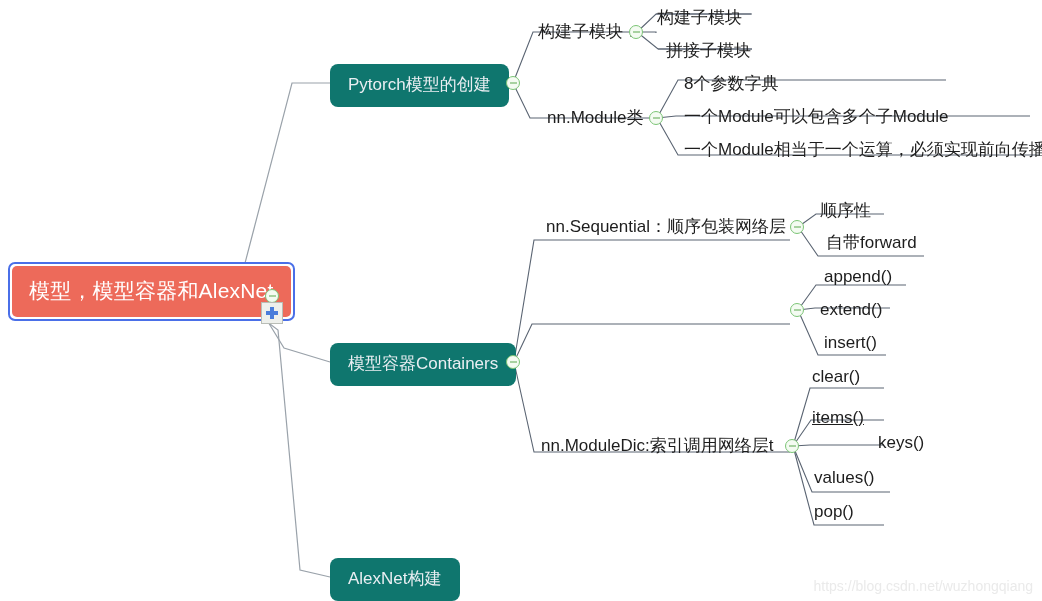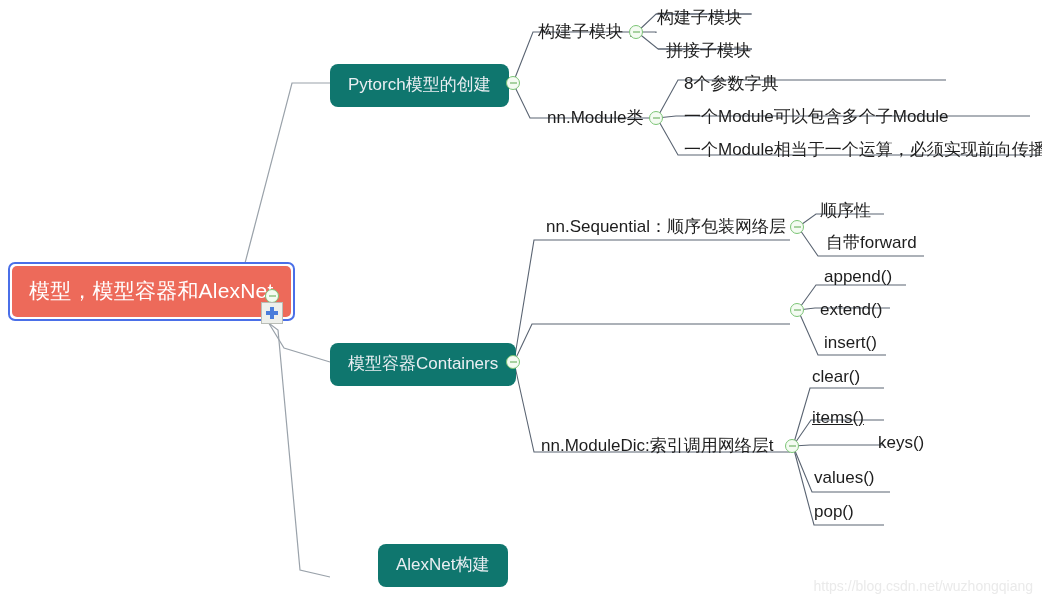--- a/index.html
+++ b/index.html
@@ -188,21 +188,21 @@
   </div>
   <div class="toggle" style="left:272px; top:296px;"></div>
   <div class="add-btn" style="left:272px; top:313px;"></div>
 
   <div class="l2-node" style="left:330px; top:64px;">Pytorch模型的创建</div>
   <div class="toggle" style="left:513px; top:83px;"></div>
 
   <div class="l2-node" style="left:330px; top:343px;">模型容器Containers</div>
   <div class="toggle" style="left:513px; top:362px;"></div>
 
-  <div class="l2-node" style="left:330px; top:544px;margin-left:48px;">AlexNet构建</div>
+  <div class="l2-node" style="left:330px; top:558px;">AlexNet构建</div>
 
   <div class="txt-node" style="left:538px; top:32px;">构建子模块：</div>
   <div class="toggle" style="left:636px; top:32px;"></div>
 
   <div class="txt-node" style="left:532px; top:118px;margin-left:15px;">nn.Module类</div>
   <div class="toggle" style="left:656px; top:118px;"></div>
 
   <div class="txt-node" style="left:657px; top:18px;">构建子模块</div>
   <div class="txt-node" style="left:666px; top:51px;">拼接子模块</div>
 

